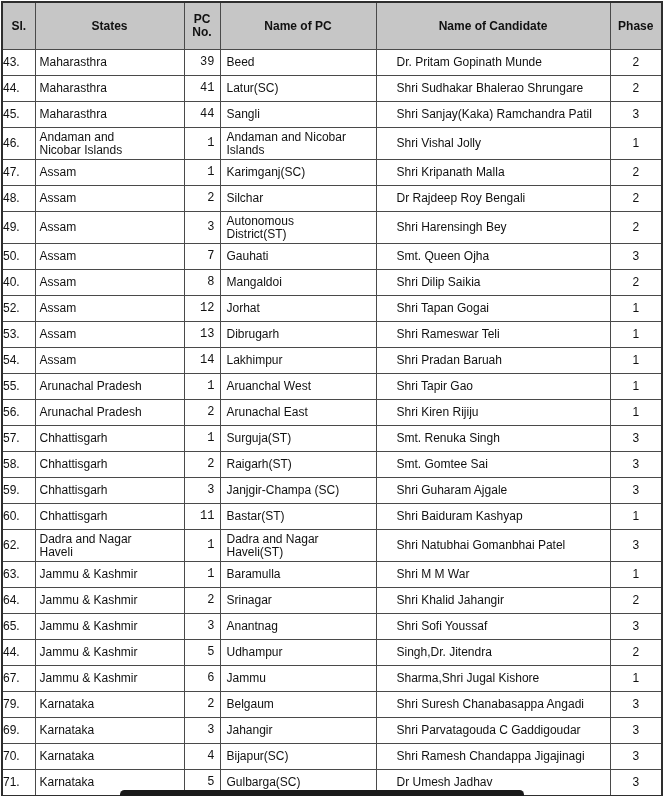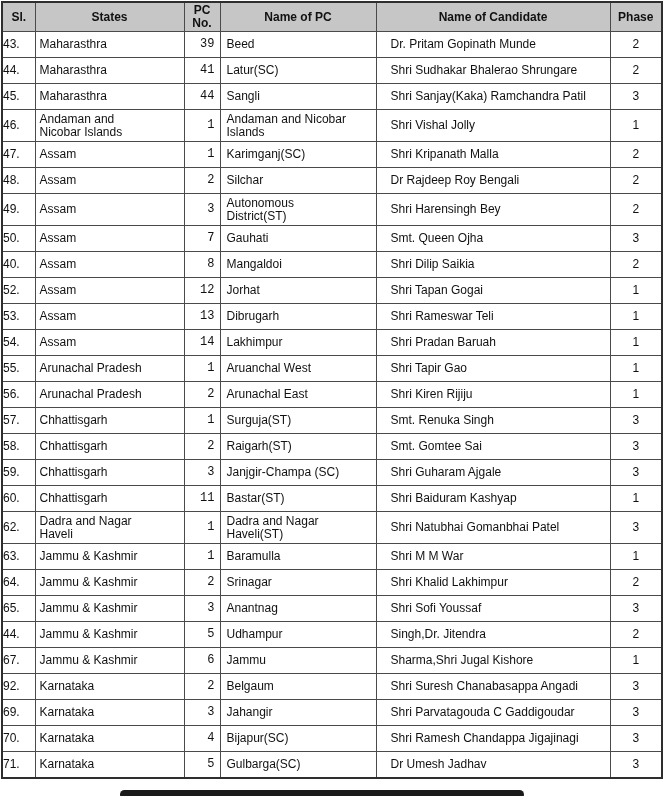--- a/index.html
+++ b/index.html
@@ -13,27 +13,27 @@
   *{box-sizing:border-box;margin:0;padding:0;}
   html,body{width:663px;height:796px;overflow:hidden;background:var(--page-bg);
     font-family:"Liberation Sans","DejaVu Sans",sans-serif;color:var(--text);}
   .page{position:relative;width:663px;height:796px;overflow:hidden;}
   .table-wrap{position:absolute;left:1px;top:1px;width:660px;}
   table{border-collapse:collapse;table-layout:fixed;width:660px;
     border:2px solid var(--outer-border);}
   th,td{border:1px solid var(--border);font-size:12px;line-height:13px;
     vertical-align:middle;overflow:hidden;}
   thead th{height:28px;background:var(--header-bg);font-weight:bold;
-    text-align:center;padding:1px 2px;}
+    text-align:center;padding:10px 2px;}
   tbody td{background:#ffffff;}
   td.col-sl{padding-left:0;text-align:left;}
   td.col-state{padding-left:4px;white-space:pre-line;}
   td.col-pcno{text-align:right;padding-right:5px;font-family:Liberation Mono, monospace;}
   td.col-pcname{padding-left:6px;white-space:pre-line;}
-  td.col-candidate{padding-left:14px;white-space:pre-line;}
+  td.col-candidate{padding-left:20px;white-space:pre-line;}
   td.col-phase{text-align:center;}
   tr.row-single{height:26px;}
   tr.row-tall{height:32px;}
   .bottom-bar{position:absolute;left:120px;top:790px;width:404px;height:9px;
     background:var(--bottom-bar);border-radius:5px;z-index:5;}
 </style>
 </head>
 <body>
 
 <div class="page">
@@ -221,21 +221,21 @@
             <td class="col-pcno">1</td>
             <td class="col-pcname">Baramulla</td>
             <td class="col-candidate">Shri M M War</td>
             <td class="col-phase">1</td>
           </tr>
           <tr class="row-single">
             <td class="col-sl">64.</td>
             <td class="col-state">Jammu &amp; Kashmir</td>
             <td class="col-pcno">2</td>
             <td class="col-pcname">Srinagar</td>
-            <td class="col-candidate">Shri Khalid Lakhimpur</td>
+            <td class="col-candidate">Shri Khalid Jahangir</td>
             <td class="col-phase">2</td>
           </tr>
           <tr class="row-single">
             <td class="col-sl">65.</td>
             <td class="col-state">Jammu &amp; Kashmir</td>
             <td class="col-pcno">3</td>
             <td class="col-pcname">Anantnag</td>
             <td class="col-candidate">Shri Sofi Youssaf</td>
             <td class="col-phase">3</td>
           </tr>
@@ -249,21 +249,21 @@
           </tr>
           <tr class="row-single">
             <td class="col-sl">67.</td>
             <td class="col-state">Jammu &amp; Kashmir</td>
             <td class="col-pcno">6</td>
             <td class="col-pcname">Jammu</td>
             <td class="col-candidate">Sharma,Shri Jugal Kishore</td>
             <td class="col-phase">1</td>
           </tr>
           <tr class="row-single">
-            <td class="col-sl">92.</td>
+            <td class="col-sl">79.</td>
             <td class="col-state">Karnataka</td>
             <td class="col-pcno">2</td>
             <td class="col-pcname">Belgaum</td>
             <td class="col-candidate">Shri Suresh Chanabasappa Angadi</td>
             <td class="col-phase">3</td>
           </tr>
           <tr class="row-single">
             <td class="col-sl">69.</td>
             <td class="col-state">Karnataka</td>
             <td class="col-pcno">3</td>

